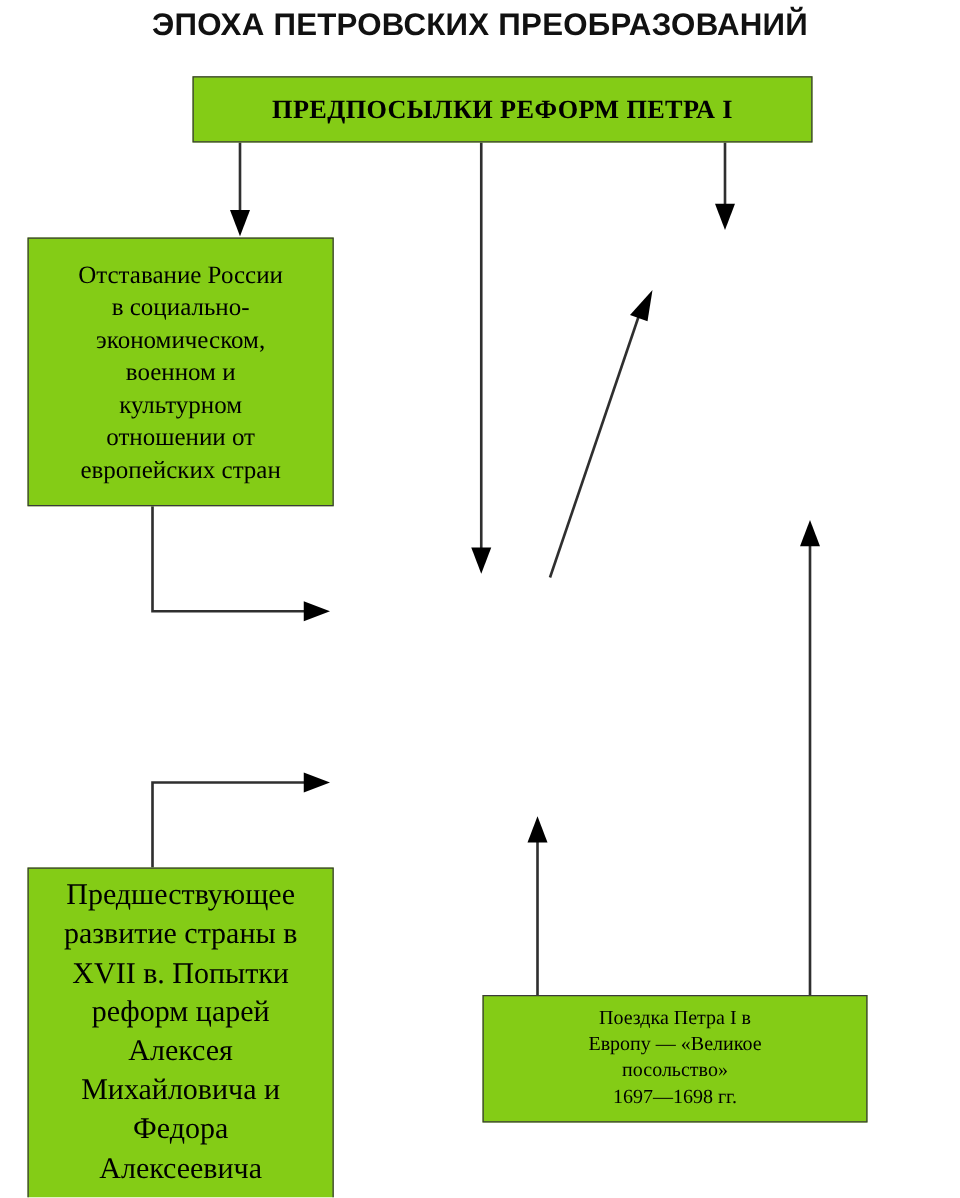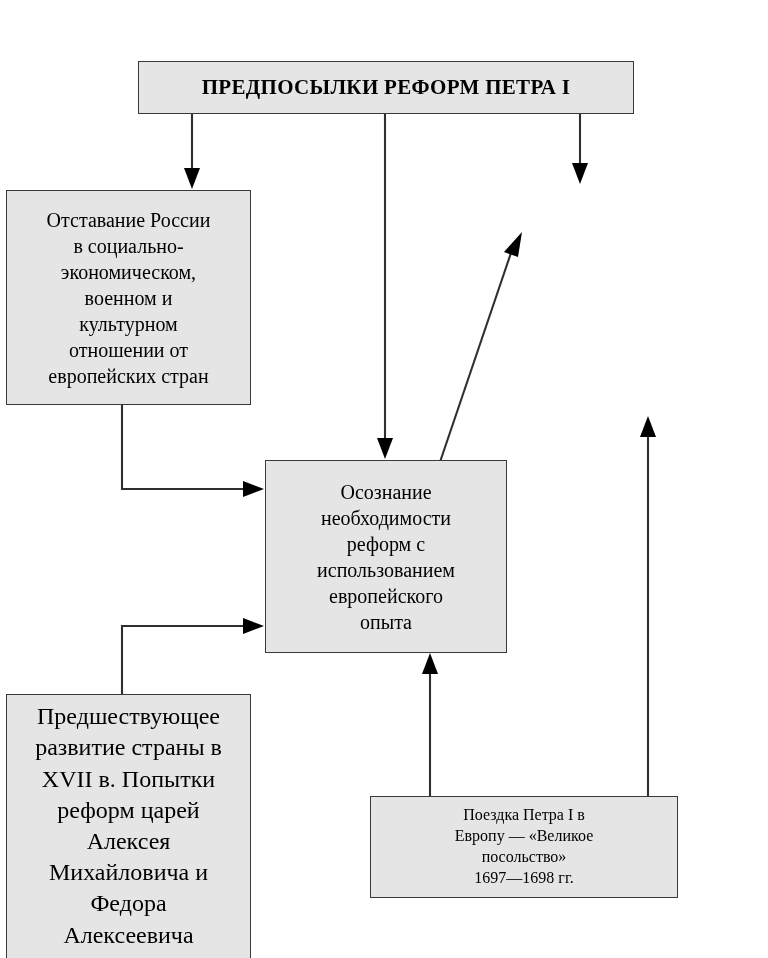--- a/index.html
+++ b/index.html
@@ -29,26 +29,27 @@
     font-weight: bold;
     font-size: 25px;
     letter-spacing: 0.2px;
     color: #111111;
     white-space: nowrap;
   }
   .node {
     position: absolute;
     box-sizing: border-box;
     border: 1.6px solid #3a3a3a;
-    background: #e5e5e5;
+    background: #84cc16;
     display: flex;
     align-items: center;
     justify-content: center;
     text-align: center;
     z-index: 3;
+    margin-left: 16px;
   }
   .node .label {
     display: block;
     width: 100%;
     white-space: pre-line;
     line-height: 1.30;
   }
   
   #node-premises {
     left: 138px; top: 61px;
@@ -105,20 +106,21 @@
     stroke: #2f2f2f;
     stroke-width: 2.1;
   }
   #connectors polygon { fill: #000000; stroke: none; }
 </style>
 </head>
 <body>
 
 <div id="page">
 
+  <div id="page-title">ЭПОХА ПЕТРОВСКИХ ПРЕОБРАЗОВАНИЙ</div>
 
   <svg id="connectors" viewBox="0 0 768 958" width="768" height="958" aria-hidden="true">
 
     <g>
       <path d="M 192 114 L 192 178"></path>
       <polygon points="192,189 184,168 200,168"></polygon>
     </g>
 
     <g>
       <path d="M 385 114 L 385 448"></path>
@@ -164,28 +166,20 @@
     <span class="label">Отставание России
 в социально-
 экономическом,
 военном и
 культурном
 отношении от
 европейских стран</span>
   </div>
 
 
-  <div class="node" id="node-awareness">
-    <span class="label">Осознание
-необходимости
-реформ с
-использованием
-европейского
-опыта</span>
-  </div>
 
   <div class="node" id="node-previous">
     <span class="label">Предшествующее
 развитие страны в
 XVII в. Попытки
 реформ царей
 Алексея
 Михайловича и
 Федора
 Алексеевича</span>

